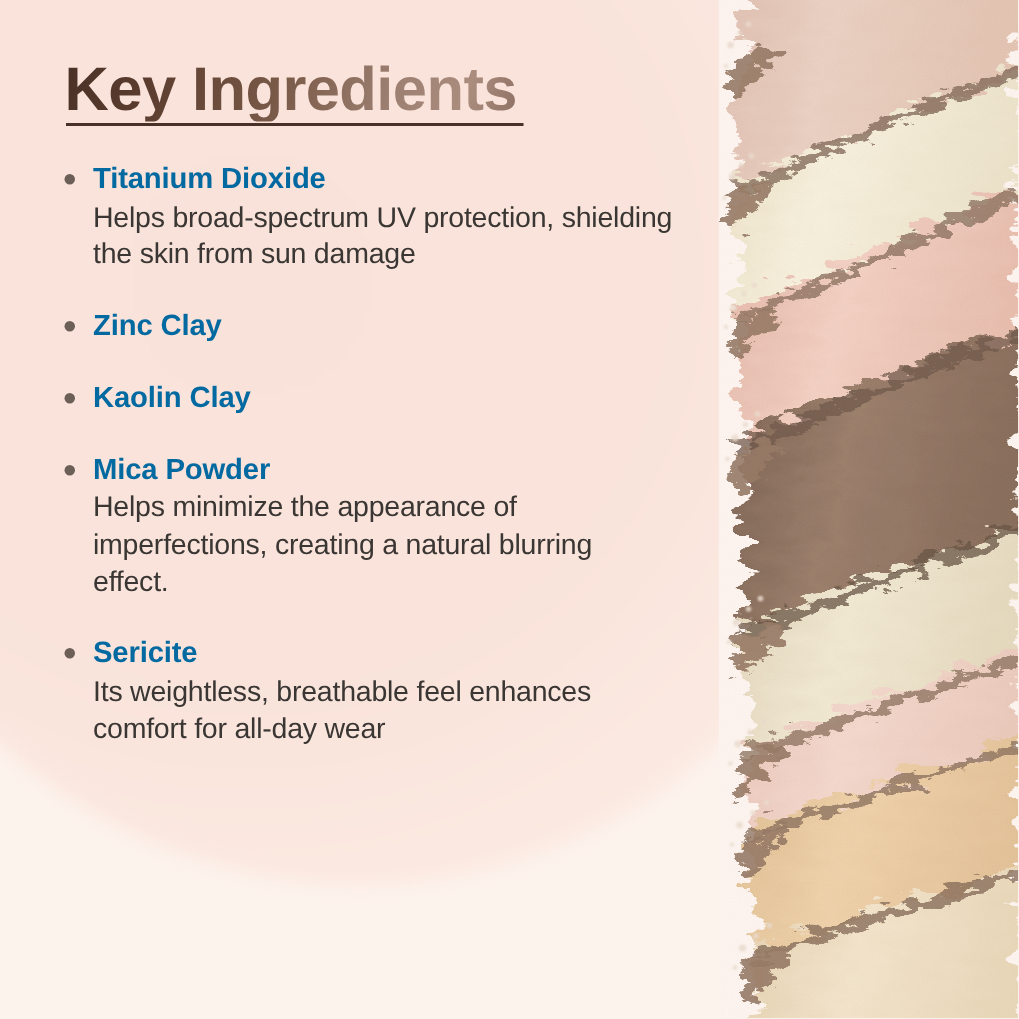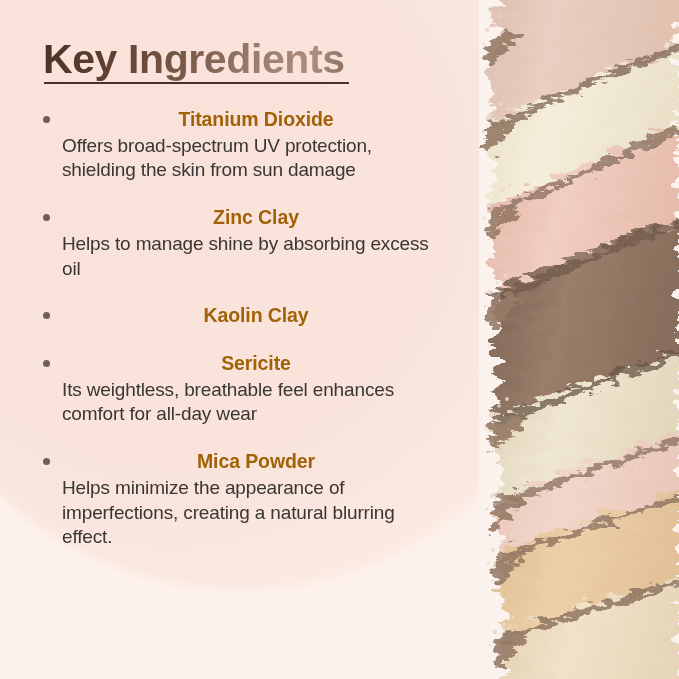--- a/index.html
+++ b/index.html
@@ -107,25 +107,24 @@
     width: 7px;
     height: 7px;
     border-radius: 50%;
     background: #6c5f58;
   }
 
   .ing-name {
     display: block;
     font-size: 19.5px;
     font-weight: bold;
-    color: #a16207;
+    color: #0369a1;
     letter-spacing: -0.1px;
     line-height: 1.32;
     margin-bottom: 1px;
-    text-align: center;
   }
 
   .ing-desc {
     display: block;
     font-size: 19px;
     font-weight: 300;
     color: #3a3633;
     line-height: 1.30;
     letter-spacing: -0.15px;
     max-width: 390px;
@@ -154,44 +153,43 @@
     <div class="title-wrap">
       <h1 class="title">Key Ingredients</h1>
       <div class="title-underline"></div>
     </div>
 
     <ul class="ing-list">
 
       <li class="ing-item">
         <span class="bullet"></span>
         <span class="ing-name">Titanium Dioxide</span>
-        <span class="ing-desc">Offers broad-spectrum UV protection, shielding the skin from sun damage</span>
+        <span class="ing-desc">Helps broad-spectrum UV protection, shielding the skin from sun damage</span>
       </li>
 
       <li class="ing-item">
         <span class="bullet"></span>
         <span class="ing-name">Zinc Clay</span>
-        <span class="ing-desc">Helps to manage shine by absorbing excess oil</span>
       </li>
 
       <li class="ing-item">
         <span class="bullet"></span>
         <span class="ing-name">Kaolin Clay</span>
+      </li>
+
+      <li class="ing-item">
+        <span class="bullet"></span>
+        <span class="ing-name">Mica Powder</span>
+        <span class="ing-desc">Helps minimize the appearance of imperfections, creating a natural blurring effect.</span>
       </li>
 
       <li class="ing-item">
         <span class="bullet"></span>
         <span class="ing-name">Sericite</span>
         <span class="ing-desc">Its weightless, breathable feel enhances comfort for all-day wear</span>
-      </li>
-
-      <li class="ing-item">
-        <span class="bullet"></span>
-        <span class="ing-name">Mica Powder</span>
-        <span class="ing-desc">Helps minimize the appearance of imperfections, creating a natural blurring effect.</span>
       </li>
 
     </ul>
   </div>
 
   <div class="powder">
     <svg width="200" height="679" viewBox="0 0 200 679" xmlns="http://www.w3.org/2000/svg">
       <defs>
 
         <filter id="grain" x="-20%" y="-20%" width="140%" height="140%">

